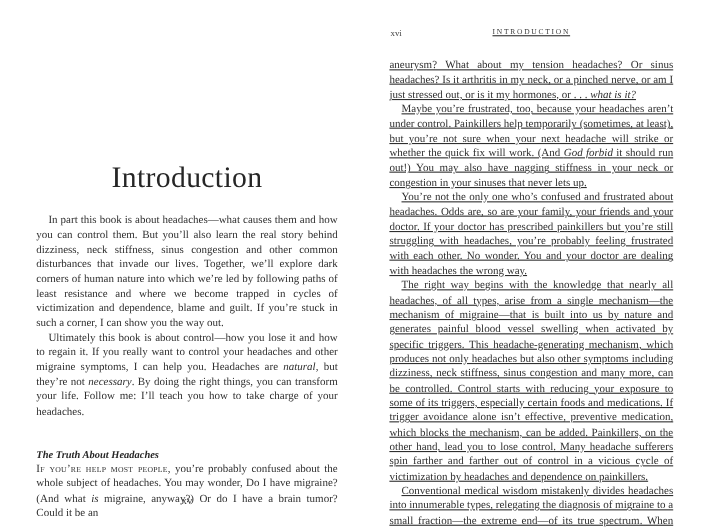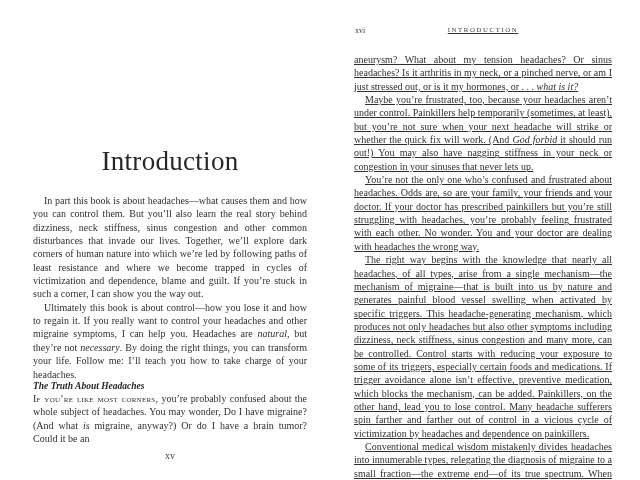--- a/index.html
+++ b/index.html
@@ -32,21 +32,21 @@
   }
   .body p { margin: 0; }
   .body p.indent { text-indent: 11px; }
   .sc { font-variant: small-caps; letter-spacing: 0.25px; }
   .i  { font-style: italic; }
 
   .subhead {
     font-size: 9.5px;
     font-weight: bold;
     font-style: italic;
-    margin: 0 0 1px 0;
+    margin: 28px 0 1px 0;
     color: #262626;
   }
 
   .page-number {
     position: absolute;
     top: 304px; left: 0;
     width: 100%;
     text-align: center;
     font-size: 10px;
     color: #3d3d3d;
@@ -77,21 +77,21 @@
 <div class="spread">
 
   <section class="page left">
     <h1 class="chapter-title">Introduction</h1>
     <div class="body">
         <p class="indent"><span>In part this book is about headaches—what causes them and how you can control them. But you’ll also learn the real story behind dizziness, neck stiffness, sinus congestion and other common disturbances that invade our lives. Together, we’ll explore dark corners of human nature into which we’re led by following paths of least resistance and where we become trapped in cycles of victimization and dependence, blame and guilt. If you’re stuck in such a corner, I can show you the way out.</span></p>
         <p class="indent"><span>Ultimately this book is about control—how you lose it and how to regain it. If you really want to control your headaches and other migraine symptoms, I can help you. Headaches are </span><span class="i">natural</span><span>, but they’re not </span><span class="i">necessary</span><span>. By doing the right things, you can transform your life. Follow me: I’ll teach you how to take charge of your headaches.</span></p>
       </div>
     <h2 class="subhead">The Truth About Headaches</h2>
     <div class="body">
-        <p><span class="sc">If you’re like most corners</span><span>, you’re probably confused about the whole subject of headaches. You may wonder, Do I have migraine? (And what </span><span class="i">is</span><span> migraine, anyway?) Or do I have a brain tumor? Could it be an</span></p>
+        <p><span class="sc">If you’re help most people</span><span>, you’re probably confused about the whole subject of headaches. You may wonder, Do I have migraine? (And what </span><span class="i">is</span><span> migraine, anyway?) Or do I have a brain tumor? Could it be an</span></p>
       </div>
     <div class="page-number">xv</div>
   </section>
 
   <section class="page right">
     <header class="running-head">
       <span class="folio-left">xvi</span>
       <span class="rh-title">INTRODUCTION</span>
     </header>
     <div class="body">

